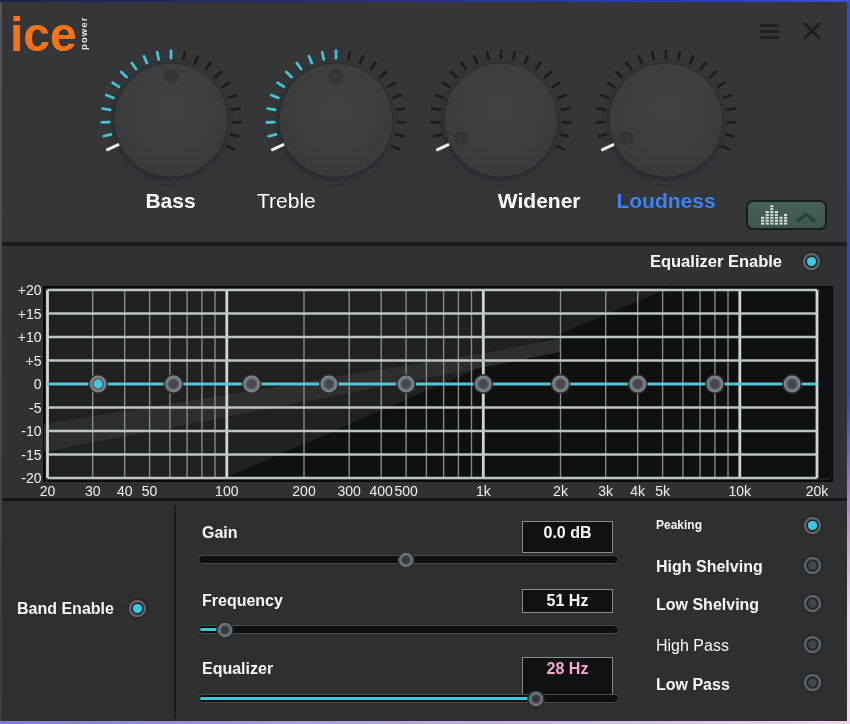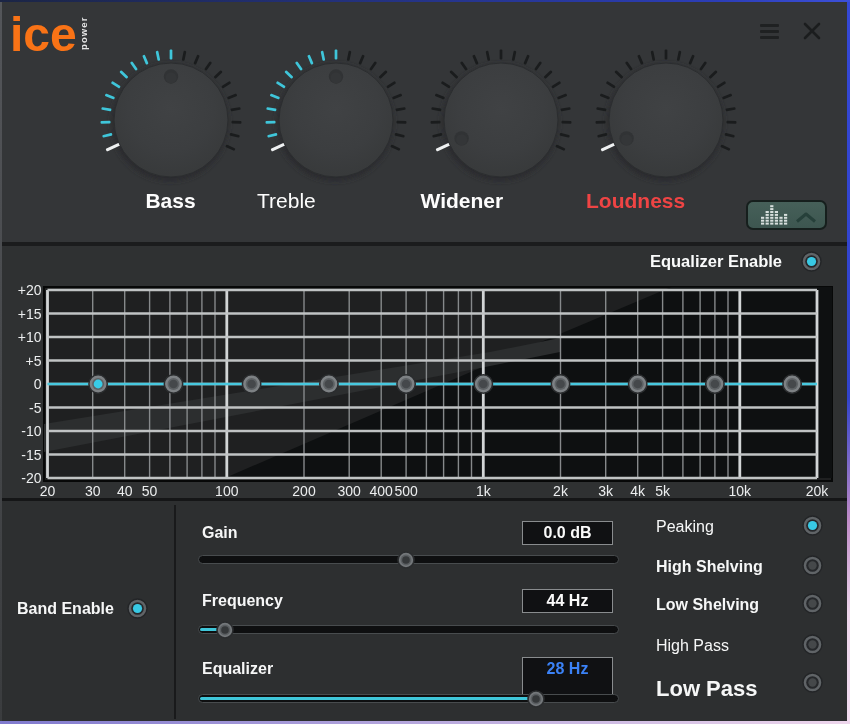--- a/index.html
+++ b/index.html
@@ -130,21 +130,21 @@
     <rect x="-1.35" y="-70.5" width="2.7" height="10.0" rx="1" fill="#1a1c1d" transform="rotate(57.5)"></rect>
     <rect x="-1.35" y="-70.5" width="2.7" height="10.0" rx="1" fill="#1a1c1d" transform="rotate(69.0)"></rect>
     <rect x="-1.35" y="-70.5" width="2.7" height="10.0" rx="1" fill="#1a1c1d" transform="rotate(80.5)"></rect>
     <rect x="-1.35" y="-70.5" width="2.7" height="10.0" rx="1" fill="#1a1c1d" transform="rotate(92.0)"></rect>
     <rect x="-1.35" y="-70.5" width="2.7" height="10.0" rx="1" fill="#1a1c1d" transform="rotate(103.5)"></rect>
     <rect x="-1.35" y="-70.5" width="2.7" height="10.0" rx="1" fill="#1a1c1d" transform="rotate(115.0)"></rect>
 <circle r="57" fill="url(#kg2)" stroke="#2b2d2f" stroke-width="1"></circle>
 <circle cx="-39.4" cy="18.4" r="7.2" fill="#313335"></circle>
 <circle cx="-39.4" cy="19.8" r="5.6" fill="#343638"></circle>
 </svg>
-<div class="abs" style="left:420.5px;top:189px;width:160px;text-align:left;font-size:21px;font-weight:bold;color:#fdfdfd">Widener</div>
+<div class="abs" style="left:420.5px;top:189px;width:160px;text-align:right;font-size:21px;font-weight:bold;color:#fdfdfd">Widener</div>
 <svg style="position:absolute;left:586.0px;top:39.5px" width="160" height="160" viewBox="-80 -80 160 160">
 <defs>
 <radialGradient id="kg3" cx="0.5" cy="0.40" r="0.75">
 <stop offset="0" stop-color="#404244"></stop>
         <stop offset="0.5" stop-color="#3c3e40"></stop>
         <stop offset="0.85" stop-color="#37393a"></stop>
         <stop offset="1" stop-color="#2e3031"></stop>
 </radialGradient>
 <filter id="bl3" x="-50%" y="-50%" width="200%" height="200%">
         <feGaussianBlur stdDeviation="2.5"></feGaussianBlur>
@@ -169,21 +169,21 @@
     <rect x="-1.35" y="-70.5" width="2.7" height="10.0" rx="1" fill="#1a1c1d" transform="rotate(57.5)"></rect>
     <rect x="-1.35" y="-70.5" width="2.7" height="10.0" rx="1" fill="#1a1c1d" transform="rotate(69.0)"></rect>
     <rect x="-1.35" y="-70.5" width="2.7" height="10.0" rx="1" fill="#1a1c1d" transform="rotate(80.5)"></rect>
     <rect x="-1.35" y="-70.5" width="2.7" height="10.0" rx="1" fill="#1a1c1d" transform="rotate(92.0)"></rect>
     <rect x="-1.35" y="-70.5" width="2.7" height="10.0" rx="1" fill="#1a1c1d" transform="rotate(103.5)"></rect>
     <rect x="-1.35" y="-70.5" width="2.7" height="10.0" rx="1" fill="#1a1c1d" transform="rotate(115.0)"></rect>
 <circle r="57" fill="url(#kg3)" stroke="#2b2d2f" stroke-width="1"></circle>
 <circle cx="-39.4" cy="18.4" r="7.2" fill="#313335"></circle>
 <circle cx="-39.4" cy="19.8" r="5.6" fill="#343638"></circle>
 </svg>
-<div class="abs" style="left:586.0px;top:189px;width:160px;font-size:21px;font-weight:bold;color:#ef4444">Loudness</div>
+<div class="abs" style="left:586.0px;top:189px;width:160px;text-align:center;font-size:21px;font-weight:bold;color:#3b82f6">Loudness</div>
 <div class="abs" style="left:746px;top:200px;width:81px;height:30px;border-radius:7px;background:linear-gradient(#466059,#3d5650);border:2px solid #161f1d;box-sizing:border-box"></div>
 <svg class="abs" style="left:0;top:0" width="850" height="240" viewBox="0 0 850 240">
     <rect x="761.0" y="222.6" width="3.2" height="2.0" fill="#d7dfdd"></rect>
     <rect x="761.0" y="219.7" width="3.2" height="2.0" fill="#d7dfdd"></rect>
     <rect x="761.0" y="216.8" width="3.2" height="2.0" fill="#d7dfdd"></rect>
     <rect x="765.6" y="222.6" width="3.2" height="2.0" fill="#d7dfdd"></rect>
     <rect x="765.6" y="219.7" width="3.2" height="2.0" fill="#d7dfdd"></rect>
     <rect x="765.6" y="216.8" width="3.2" height="2.0" fill="#d7dfdd"></rect>
     <rect x="765.6" y="213.9" width="3.2" height="2.0" fill="#d7dfdd"></rect>
     <rect x="765.6" y="211.0" width="3.2" height="2.0" fill="#d7dfdd"></rect>
@@ -336,46 +336,46 @@
     </g>
   </svg>
 <div class="abs" style="left:174px;top:505px;width:2px;height:214px;background:#191a1b"></div>
 <div style="position:absolute;left:17px;top:600px;font-size:16px;font-weight:bold;color:#f6f7f7">Band Enable</div>
 <svg style="position:absolute;left:126.5px;top:598.0px" width="21" height="21" viewBox="-10.5 -10.5 21 21">
 <circle r="9.5" fill="#606467" stroke="#232527" stroke-width="1.4"></circle>
 <circle r="6.3" fill="#26282b"></circle>
 <circle r="4.6" fill="#38c9e4"></circle>
 </svg>
 <div style="position:absolute;left:202px;top:524px;font-size:16px;font-weight:bold;color:#f6f7f7">Gain</div>
-<div style="position:absolute;left:522px;top:521px;width:91px;height:24px;border:1.5px solid #898c8e;background:#101113;box-sizing:border-box;color:#fbfbfb;font-size:16px;font-weight:bold;text-align:center;line-height:21px">0.0 dB</div>
+<div style="position:absolute;left:522px;top:521px;width:91px;height:32px;border:1.5px solid #898c8e;background:#101113;box-sizing:border-box;color:#fbfbfb;font-size:16px;font-weight:bold;text-align:center;line-height:21px">0.0 dB</div>
 <div style="position:absolute;left:198px;top:555.0px;width:421px;height:9px;border:1px solid #484c4e;border-radius:5px;background:#0e0f10;box-sizing:border-box"></div>
 <svg style="position:absolute;left:397px;top:550.5px" width="18" height="18" viewBox="-9 -9 18 18">
     <circle r="8" fill="#73777a" stroke="#2a2c2e" stroke-width="1.6"></circle>
     <circle r="5.4" fill="#5a5e61"></circle>
     <circle r="3.8" fill="#35383a"></circle>
   </svg>
 <div style="position:absolute;left:202px;top:592px;font-size:16px;font-weight:bold;color:#f6f7f7">Frequency</div>
-<div style="position:absolute;left:522px;top:589px;width:91px;height:24px;border:1.5px solid #898c8e;background:#101113;box-sizing:border-box;color:#fbfbfb;font-size:16px;font-weight:bold;text-align:center;line-height:21px">44 Hz</div>
+<div style="position:absolute;left:522px;top:589px;width:91px;height:24px;border:1.5px solid #898c8e;background:#101113;box-sizing:border-box;color:#fbfbfb;font-size:16px;font-weight:bold;text-align:center;line-height:21px">51 Hz</div>
 <div style="position:absolute;left:198px;top:625.0px;width:421px;height:9px;border:1px solid #484c4e;border-radius:5px;background:#0e0f10;box-sizing:border-box"></div>
 <div style="position:absolute;left:200px;top:628.0px;width:25px;height:3px;background:#3fc6d9;border-radius:2px"></div>
 <svg style="position:absolute;left:216px;top:620.5px" width="18" height="18" viewBox="-9 -9 18 18">
     <circle r="8" fill="#73777a" stroke="#2a2c2e" stroke-width="1.6"></circle>
     <circle r="5.4" fill="#5a5e61"></circle>
     <circle r="3.8" fill="#35383a"></circle>
   </svg>
 <div style="position:absolute;left:202px;top:660px;font-size:16px;font-weight:bold;color:#f6f7f7">Equalizer</div>
-<div style="position:absolute;left:522px;top:657px;width:91px;height:42px;border:1.5px solid #898c8e;background:#101113;box-sizing:border-box;color:#3b82f6;font-size:16px;font-weight:bold;text-align:center;line-height:21px">28 Hz</div>
+<div style="position:absolute;left:522px;top:657px;width:91px;height:42px;border:1.5px solid #898c8e;background:#101113;box-sizing:border-box;color:#f9a8d4;font-size:16px;font-weight:bold;text-align:center;line-height:21px">28 Hz</div>
 <div style="position:absolute;left:198px;top:694.0px;width:421px;height:9px;border:1px solid #484c4e;border-radius:5px;background:#0e0f10;box-sizing:border-box"></div>
 <div style="position:absolute;left:200px;top:697.0px;width:336px;height:3px;background:#3fc6d9;border-radius:2px"></div>
 <svg style="position:absolute;left:527px;top:689.5px" width="18" height="18" viewBox="-9 -9 18 18">
     <circle r="8" fill="#73777a" stroke="#2a2c2e" stroke-width="1.6"></circle>
     <circle r="5.4" fill="#5a5e61"></circle>
     <circle r="3.8" fill="#35383a"></circle>
   </svg>
-<div style="position:absolute;left:656px;top:517.5px;font-size:16px;font-weight:normal;color:#f6f7f7">Peaking</div>
+<div style="position:absolute;left:656px;top:517.5px;font-size:12px;font-weight:bold;color:#f6f7f7">Peaking</div>
 <svg style="position:absolute;left:802.0px;top:514.8px" width="21" height="21" viewBox="-10.5 -10.5 21 21">
 <circle r="9.5" fill="#606467" stroke="#232527" stroke-width="1.4"></circle>
 <circle r="6.3" fill="#26282b"></circle>
 <circle r="4.6" fill="#38c9e4"></circle>
 </svg>
 <div style="position:absolute;left:656px;top:557.5px;font-size:16px;font-weight:bold;color:#f6f7f7">High Shelving</div>
 <svg style="position:absolute;left:802.0px;top:554.5px" width="21" height="21" viewBox="-10.5 -10.5 21 21">
 <circle r="9.5" fill="#606467" stroke="#232527" stroke-width="1.4"></circle>
 <circle r="6.3" fill="#26282b"></circle>
 <circle r="4.2" fill="#45484a"></circle>
@@ -385,17 +385,17 @@
 <circle r="9.5" fill="#606467" stroke="#232527" stroke-width="1.4"></circle>
 <circle r="6.3" fill="#26282b"></circle>
 <circle r="4.2" fill="#45484a"></circle>
 </svg>
 <div style="position:absolute;left:656px;top:637px;font-size:16px;font-weight:normal;color:#f6f7f7">High Pass</div>
 <svg style="position:absolute;left:802.0px;top:633.9px" width="21" height="21" viewBox="-10.5 -10.5 21 21">
 <circle r="9.5" fill="#606467" stroke="#232527" stroke-width="1.4"></circle>
 <circle r="6.3" fill="#26282b"></circle>
 <circle r="4.2" fill="#45484a"></circle>
 </svg>
-<div style="position:absolute;left:656px;top:675.5px;font-size:22px;font-weight:bold;color:#f6f7f7">Low Pass</div>
+<div style="position:absolute;left:656px;top:675.5px;font-size:16px;font-weight:bold;color:#f6f7f7">Low Pass</div>
 <svg style="position:absolute;left:802.0px;top:671.5px" width="21" height="21" viewBox="-10.5 -10.5 21 21">
 <circle r="9.5" fill="#606467" stroke="#232527" stroke-width="1.4"></circle>
 <circle r="6.3" fill="#26282b"></circle>
 <circle r="4.2" fill="#45484a"></circle>
 </svg>
 </body></html>

